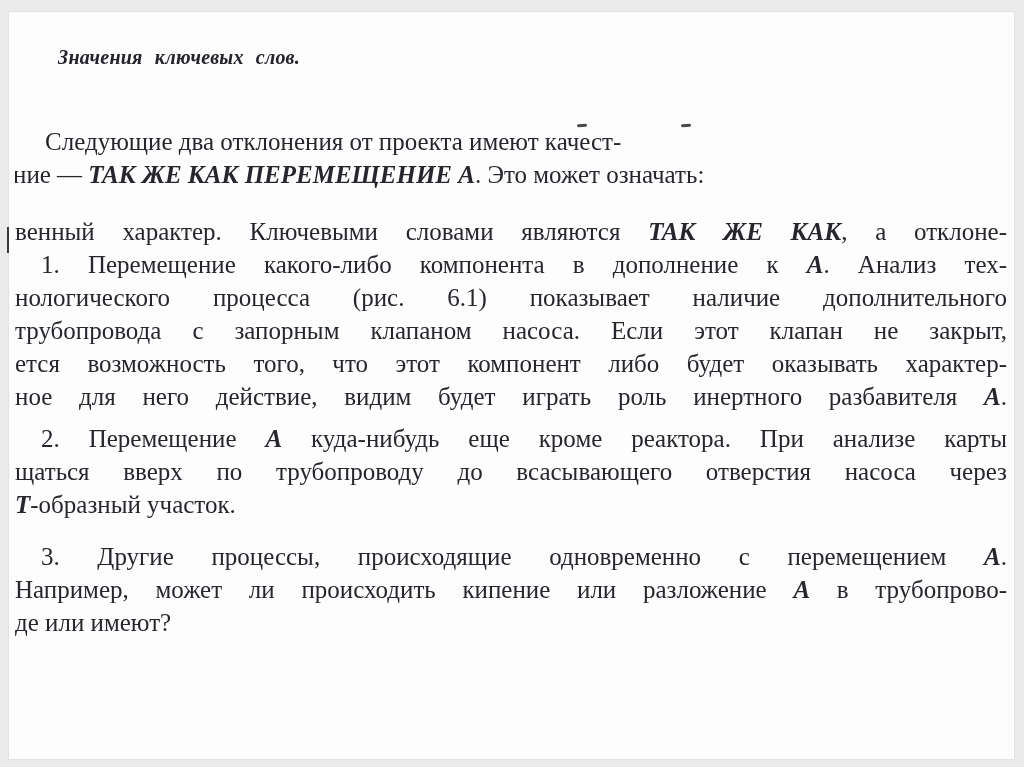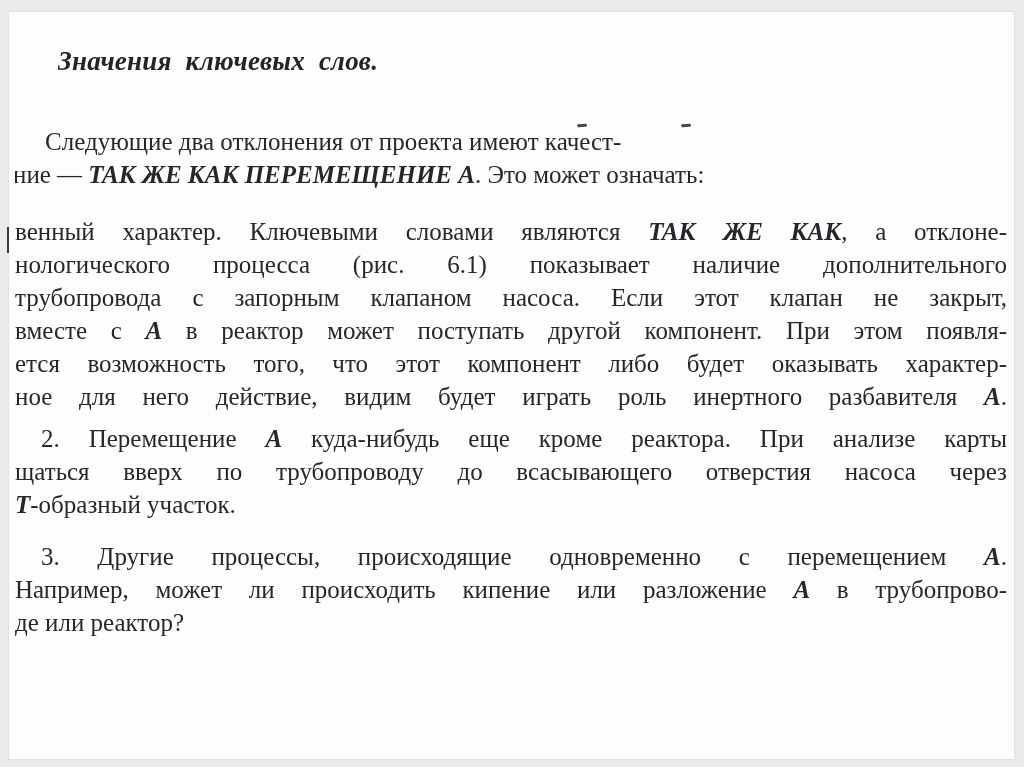--- a/index.html
+++ b/index.html
@@ -19,21 +19,21 @@
     left: 8px; top: 11px;
     width: 1007px; height: 749px;
     background: #fdfdfe;
     border: 1px solid #e2e2e2;
     box-sizing: border-box;
   }
   .heading {
     position: absolute;
     left: 49px; top: 34px;
     margin: 0;
-    font-size: 27px;
+    font-size: 20px;
     font-weight: bold;
     font-style: italic;
     color: #23242c;
     word-spacing: 7px;
     letter-spacing: 0.2px;
     white-space: nowrap;
   }
   .body-block {
     position: absolute;
     left: 6px; top: 113px;
@@ -73,31 +73,31 @@
 <body>
 
 <div class="frame">
   <div class="paper">
     <h1 class="heading">Значения ключевых слов.</h1>
 
     <div class="body-block">
         <div class="line" style="text-indent: 30px;"><span>Следующие два отклонения от проекта имеют качест-</span></div>
         <div class="line" style="text-indent: -2px;"><span>ние — </span><span class="bi">ТАК ЖЕ КАК ПЕРЕМЕЩЕНИЕ А</span><span>. Это может означать:</span></div>
         <div class="line jl" style="margin-top: 24px;"><span>венный характер. Ключевыми словами являются </span><span class="bi">ТАК ЖЕ КАК</span><span>, а отклоне-</span></div>
+        <div class="line jl" style="text-indent: 26px;"><span>1. Перемещение какого-либо компонента в дополнение к </span><span class="bi">А</span><span>. Анализ тех-</span></div>
         <div class="line jl"><span>нологического процесса (рис. 6.1) показывает наличие дополнительного</span></div>
         <div class="line jl"><span>трубопровода с запорным клапаном насоса. Если этот клапан не закрыт,</span></div>
-        <div class="line jl"><span>вместе с </span><span class="bi">А</span><span> в реактор может поступать другой компонент. При этом появля-</span></div>
         <div class="line jl"><span>ется возможность того, что этот компонент либо будет оказывать характер-</span></div>
         <div class="line jl"><span>ное для него действие, видим будет играть роль инертного разбавителя </span><span class="bi">А</span><span>.</span></div>
         <div class="line jl" style="text-indent: 26px; margin-top: 9px;"><span>2. Перемещение </span><span class="bi">А</span><span> куда-нибудь еще кроме реактора. При анализе карты</span></div>
         <div class="line jl"><span>щаться вверх по трубопроводу до всасывающего отверстия насоса через</span></div>
         <div class="line"><span class="bi">Т</span><span>-образный участок.</span></div>
         <div class="line jl" style="text-indent: 26px; margin-top: 19px;"><span>3. Другие процессы, происходящие одновременно с перемещением </span><span class="bi">А</span><span>.</span></div>
         <div class="line jl"><span>Например, может ли происходить кипение или разложение </span><span class="bi">А</span><span> в трубопрово-</span></div>
-        <div class="line"><span>де или реактор?</span></div>
+        <div class="line"><span>де или имеют?</span></div>
       </div>
 
     <div class="artifact-dash" style="left:568px; top:112px;"></div>
     <div class="artifact-dash" style="left:672px; top:112px;"></div>
   </div>
 
   <div class="artifact-bar"></div>
 </div>
 
 </body></html>

